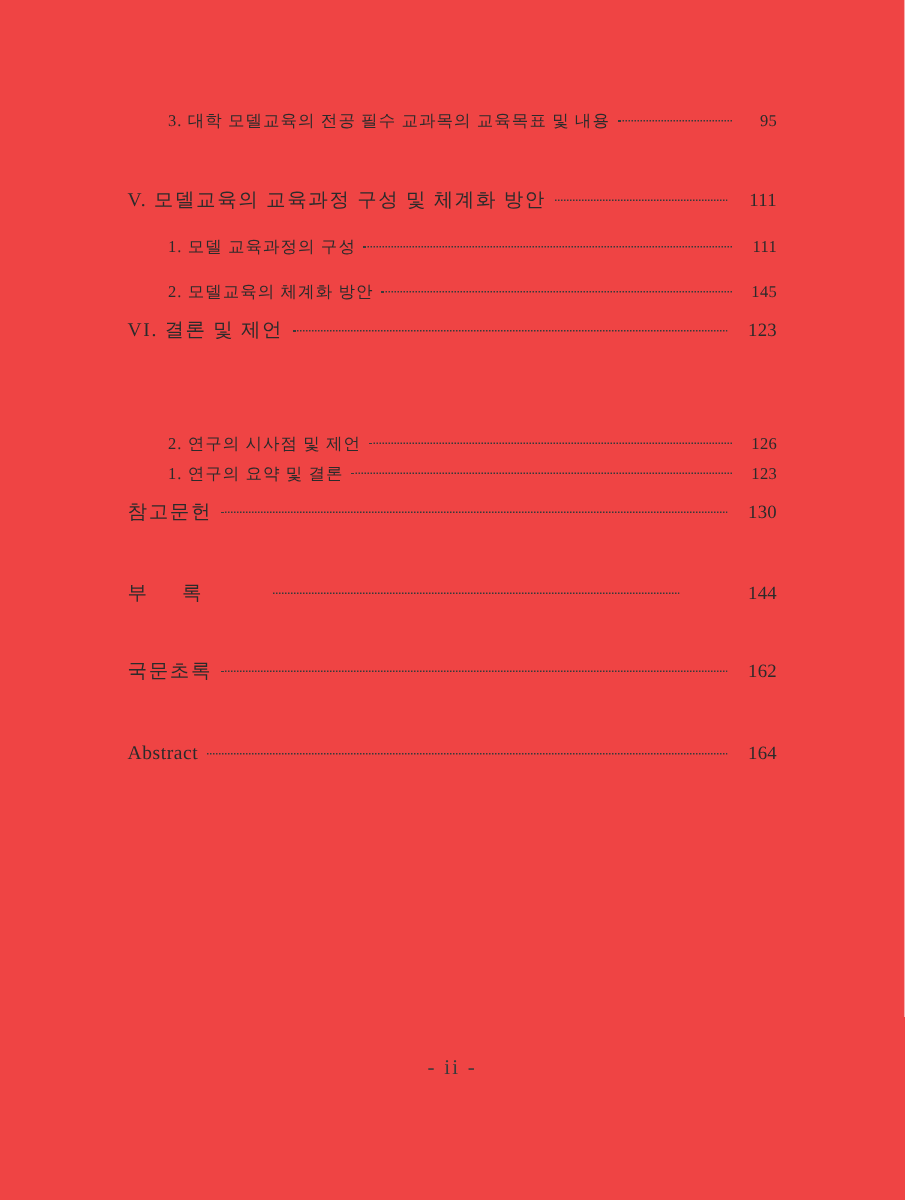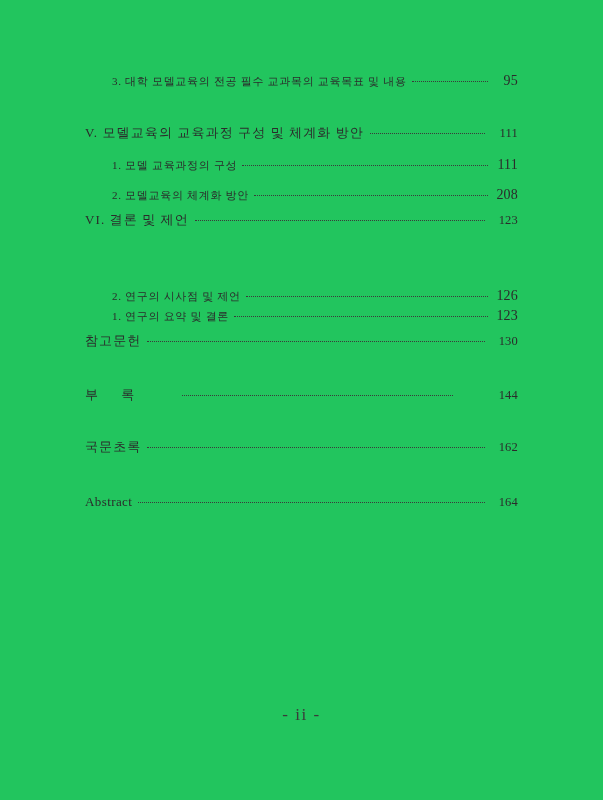--- a/index.html
+++ b/index.html
@@ -13,21 +13,21 @@
     font-family: "Liberation Serif", "DejaVu Serif", serif;
     color: #2b2b2b;
     -webkit-font-smoothing: antialiased;
   }
 
   #page {
     position: relative;
     width: 603px;
     height: 800px;
     margin: 0 auto;
-    background: #22c55e;
+    background: #ef4444;
     overflow: hidden;
   }
 
   
   .toc-list {
     position: absolute;
     left: 0;
     top: 0;
     width: 603px;
   }
@@ -81,38 +81,38 @@
   .lvl1 .label { letter-spacing: 1.1px; }
   .lvl1 .pageno { font-size: 12.5px; width: 28px; }
   .lvl1 .leader::before { border-bottom-width: 1.5px; }
 
   
   .lvl2 {
     left: 112px;
     font-size: 11px;
   }
   .lvl2 .label { letter-spacing: 0.7px; }
-  .lvl2 .pageno { font-size: 14px; width: 24px; }
+  .lvl2 .pageno { font-size: 11px; width: 24px; }
   .lvl2 .leader::before { border-bottom-width: 1.2px; }
 
   .lvl2 .leader { margin-left: 5px; margin-right: 6px; }
 
   
   .wide { letter-spacing: 10px !important; }
 
   .latin { letter-spacing: 0.4px !important; text-align: center; }
 
   
   #footer {
     position: absolute;
     left: 0;
     right: 0;
     top: 705px;
     text-align: center;
-    font-size: 17px;
+    font-size: 14px;
     color: #3a3a3a;
     letter-spacing: 1.5px;
     font-family: "Liberation Serif", "DejaVu Serif", serif;
   }
 </style>
 </head>
 <body>
 
 <div id="page">
 
@@ -128,21 +128,21 @@
         <span class="pageno">111</span>
       </div>
       <div class="toc-row lvl2" style="top: 157px;">
         <span class="label">1. 모델 교육과정의 구성</span>
         <span class="leader"></span>
         <span class="pageno">111</span>
       </div>
       <div class="toc-row lvl2" style="top: 187px;">
         <span class="label">2. 모델교육의 체계화 방안</span>
         <span class="leader"></span>
-        <span class="pageno">208</span>
+        <span class="pageno">145</span>
       </div>
       <div class="toc-row lvl1" style="top: 211px;">
         <span class="label">VI. 결론 및 제언</span>
         <span class="leader"></span>
         <span class="pageno">123</span>
       </div>
       <div class="toc-row lvl2" style="top: 260px; margin-top: 48px;">
         <span class="label">1. 연구의 요약 및 결론</span>
         <span class="leader"></span>
         <span class="pageno">123</span>

